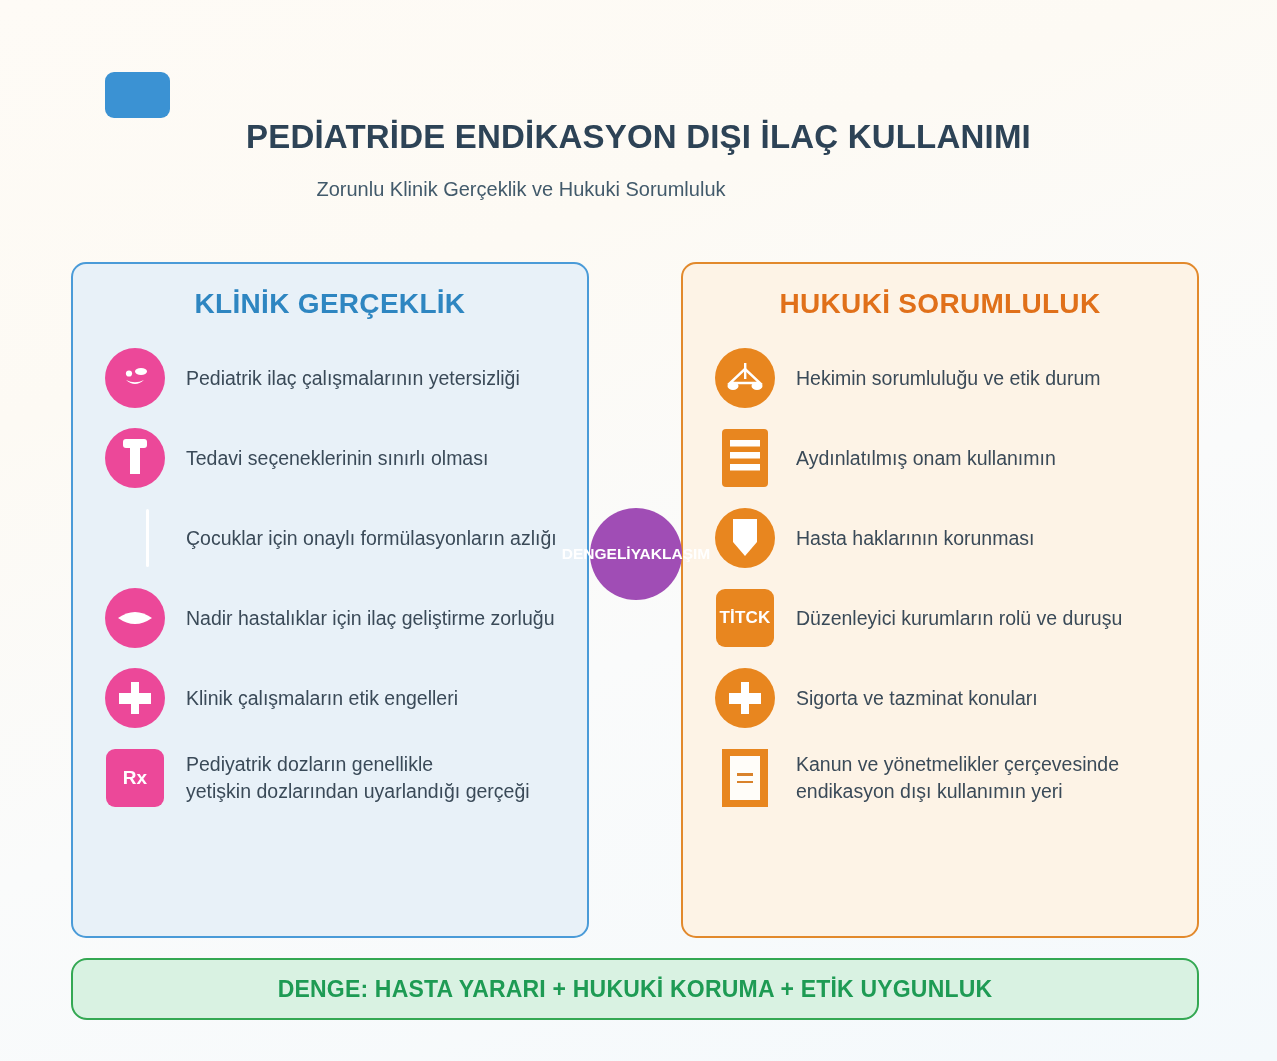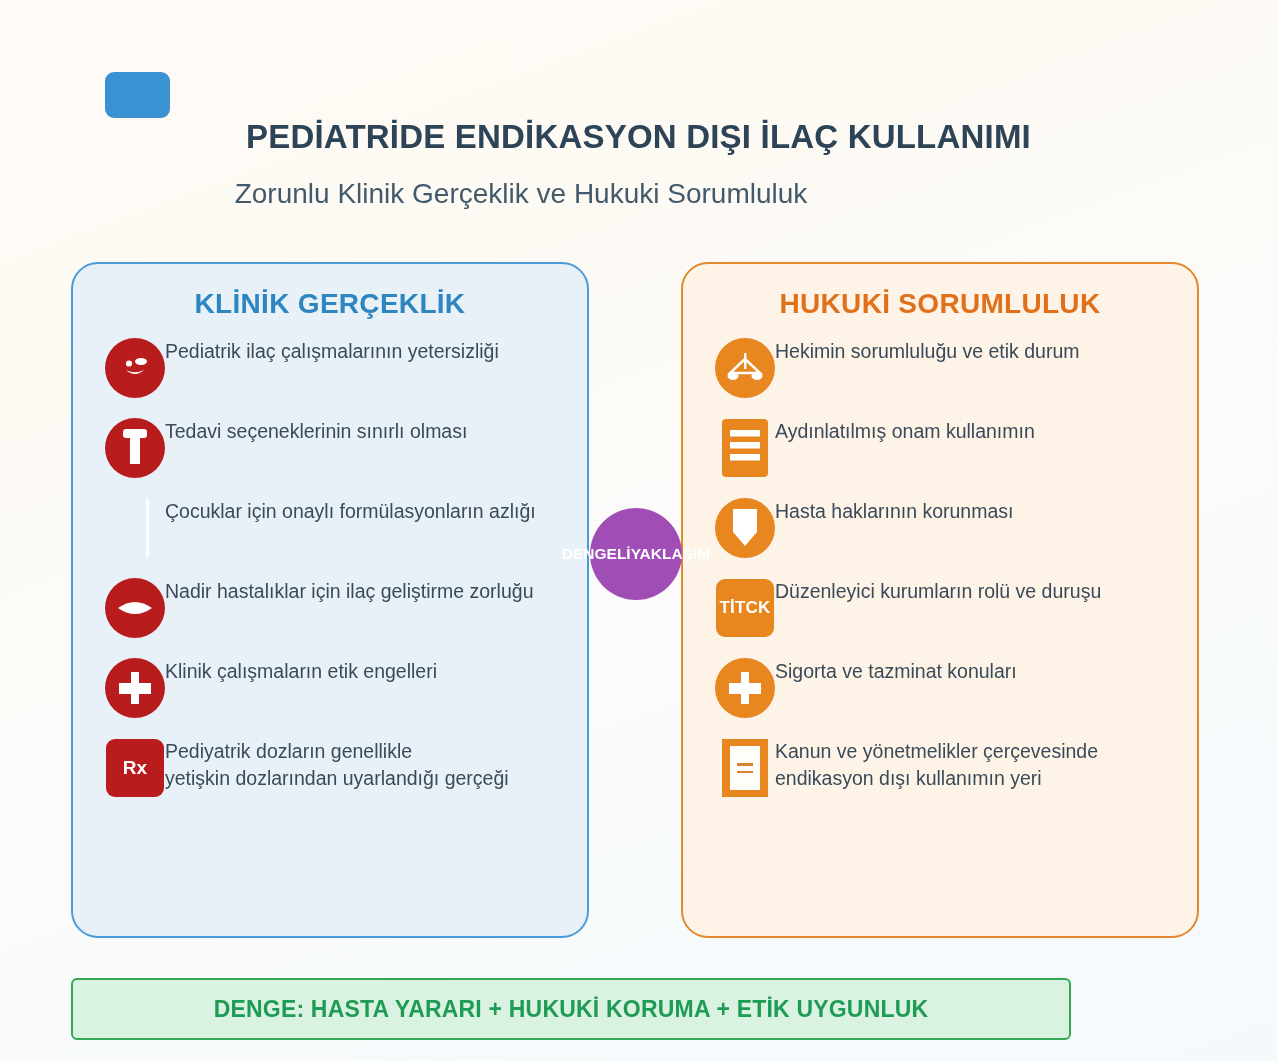--- a/index.html
+++ b/index.html
@@ -41,31 +41,31 @@
     font-weight: bold;
     letter-spacing: 0.2px;
     color: #2D4356;
   }
 
   #subtitle {
     position: absolute;
     left: 0; top: 178px;
     width: 1042px;
     text-align: center;
-    font-size: 28px;
+    font-size: 20px;
     font-weight: normal;
     color: #425A6B;
   }
 
   
   .panel {
     position: absolute;
     top: 262px;
     height: 676px;
-    border-radius: 27px;
+    border-radius: 15px;
     border-width: 2.5px;
     border-style: solid;
     overflow: visible;
   }
 
   #panel-clinical {
     left: 71px;
     width: 518px;
     background: #E8F1F8;
     border-color: #4A9BD8;
@@ -94,21 +94,23 @@
 
   .items {
     position: absolute;
     left: 32px;
     top: 74px;
     width: 560px; 
   }
 
   .item {
     display: flex;
+    align-items: center;
     min-height: 80px;
+    gap: 21px;
   }
 
   .item-icon {
     flex: 0 0 auto;
     width: 60px;
     height: 60px;
     position: relative;
     display: flex;
     align-items: center;
     justify-content: center;
@@ -125,21 +127,21 @@
   .circle-icon {
     width: 60px; height: 60px;
     border-radius: 50%;
     display: flex; align-items: center; justify-content: center;
   }
   .sq-icon {
     width: 58px; height: 58px;
     border-radius: 9px;
     display: flex; align-items: center; justify-content: center;
   }
-  .blue-bg { background: #b91c1c; }
+  .blue-bg { background: #ec4899; }
   .orange-bg { background: #E8861F; }
 
   .badge-text {
     color: #FFFFFF;
     font-weight: bold;
     font-size: 19px;
     letter-spacing: 0.2px;
   }
   .badge-text.small { font-size: 17px; }
 
@@ -170,28 +172,27 @@
     font-size: 15.5px;
     font-weight: bold;
     line-height: 20px;
     white-space: nowrap;
   }
 
   
   #footer-banner {
     position: absolute;
     left: 71px; top: 958px;
-    width: 1000px; height: 62px;
+    width: 1128px; height: 62px;
     background: #D9F2E2;
     border: 2.5px solid #34A853;
-    border-radius: 6px;
+    border-radius: 16px;
     display: flex;
     align-items: center;
     justify-content: center;
-    margin-top: 20px;
   }
   #footer-banner-text {
     font-size: 23px;
     font-weight: bold;
     color: #1E9B54;
     letter-spacing: 0.2px;
   }
 </style>
 </head>
 <body>

